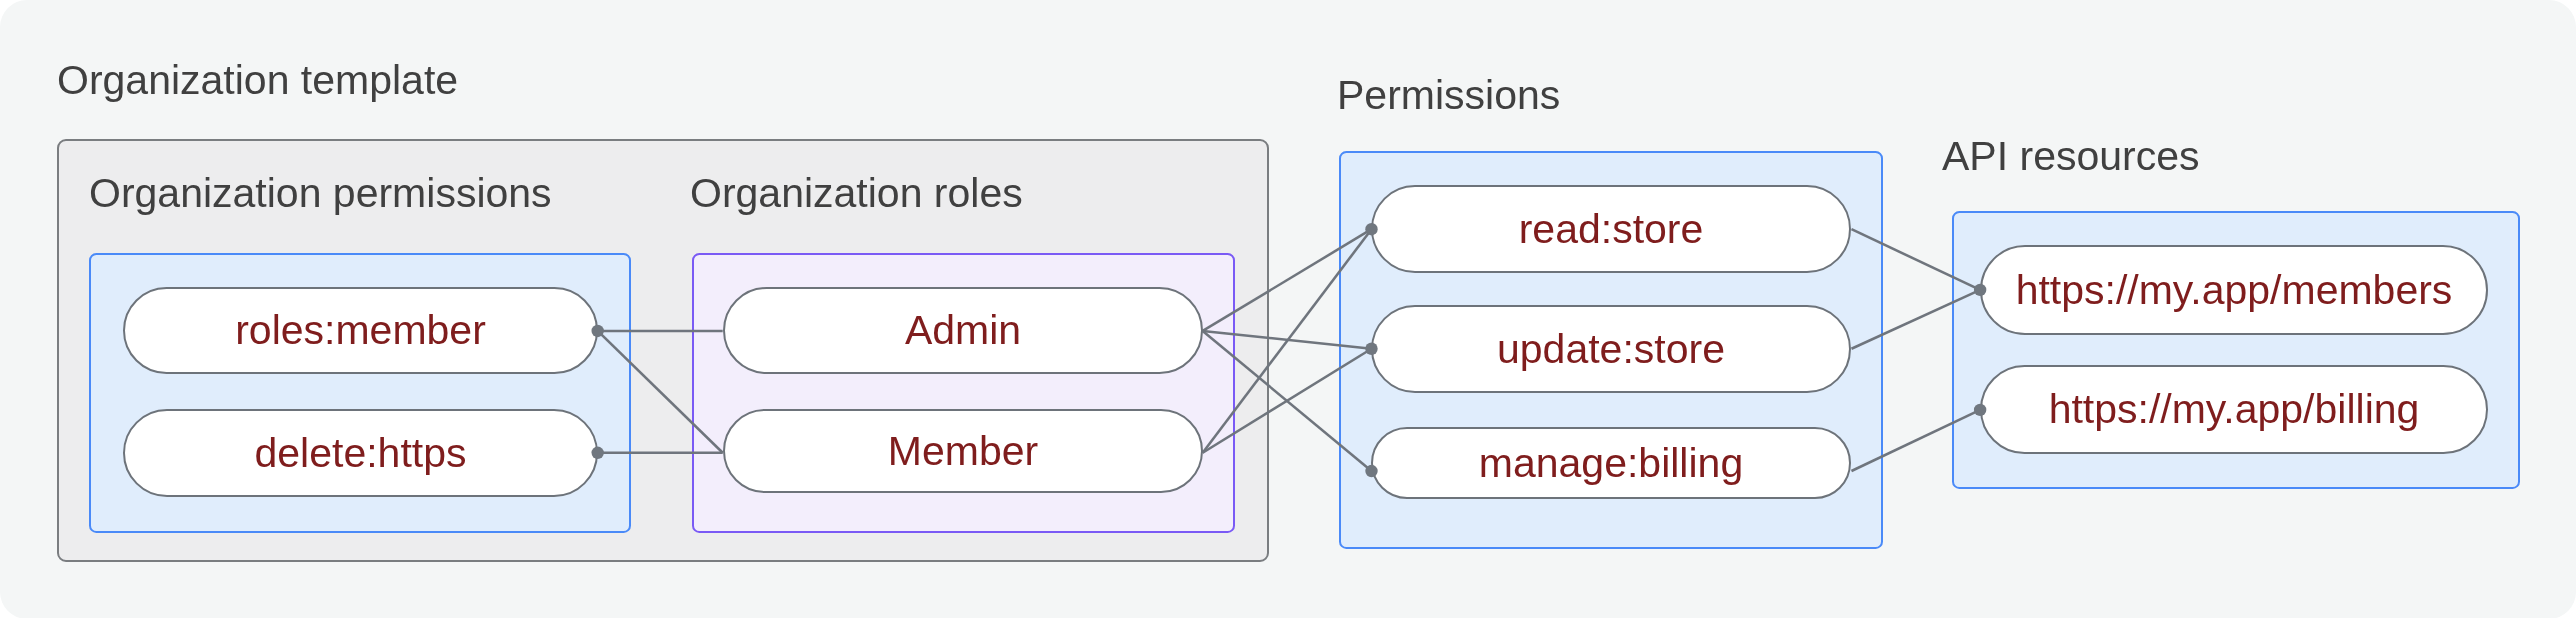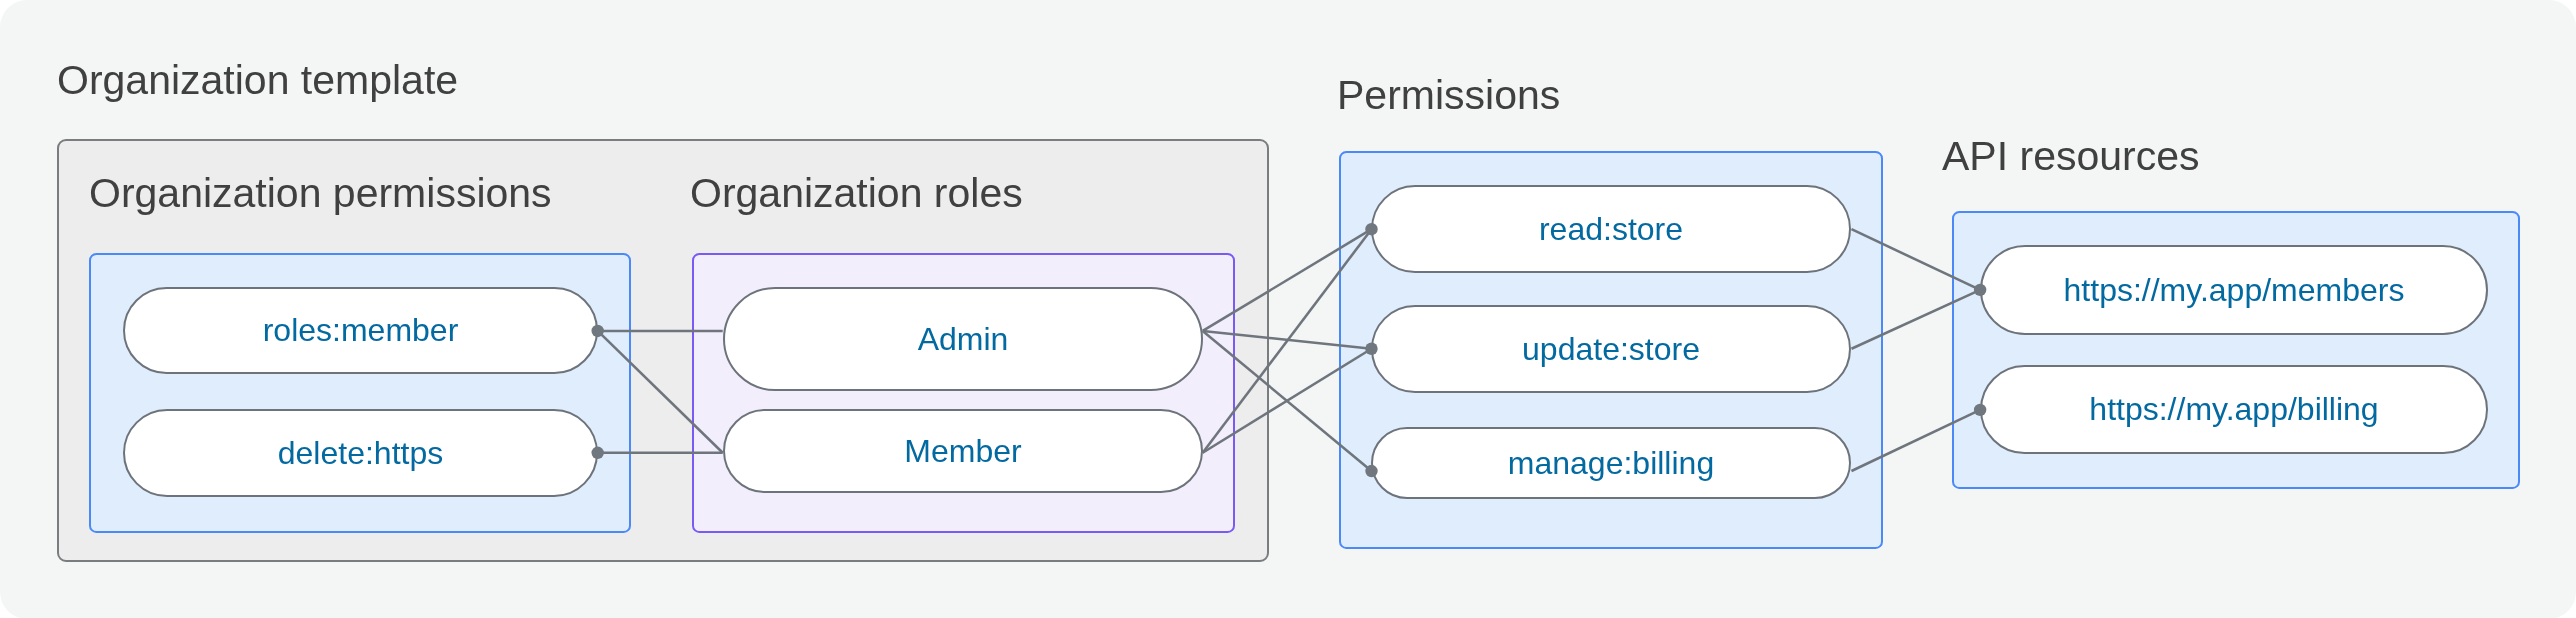--- a/index.html
+++ b/index.html
@@ -23,21 +23,21 @@
   }
   .label{
     position:absolute;
     font-size:41px;line-height:49px;font-weight:500;
     color:#404040;white-space:nowrap;
   }
   .pill{
     position:absolute;box-sizing:border-box;
     background:#ffffff;border:2.4px solid #6d737a;border-radius:912px;
     display:flex;align-items:center;justify-content:center;
-    font-size:32px;font-weight:400;color:#0369a1;white-space:nowrap;
+    font-size:41px;font-weight:400;color:#7f1d1d;white-space:nowrap;
     z-index:2;
   }
   #edge-layer{
     position:absolute;left:0;top:0;width:2576px;height:619px;
     z-index:3;pointer-events:none;
   }
   #edge-layer line{stroke:#6f757d;stroke-width:2.8px;}
   #edge-layer circle{fill:#70777f;}
 </style>
 </head>
@@ -52,21 +52,21 @@
   <div class="box blue" style="left:89px;top:253px;width:542px;height:280px;"></div>
   <div class="pill" style="left:123px;top:287px;width:475px;height:87px;">
     <span>roles:member</span>
   </div>
   <div class="pill" style="left:123px;top:409px;width:475px;height:88px;">
     <span>delete:https</span>
   </div>
 
   <div class="label" style="left:690px;top:169px;">Organization roles</div>
   <div class="box purple" style="left:692px;top:253px;width:543px;height:280px;"></div>
-  <div class="pill" style="left:723px;top:287px;width:480px;height:104px;">
+  <div class="pill" style="left:723px;top:287px;width:480px;height:87px;">
     <span>Admin</span>
   </div>
   <div class="pill" style="left:723px;top:409px;width:480px;height:84px;">
     <span>Member</span>
   </div>
 
   <div class="label" style="left:1337px;top:71px;">Permissions</div>
   <div class="box blue" style="left:1339px;top:151px;width:544px;height:398px;"></div>
   <div class="pill" style="left:1371px;top:185px;width:480px;height:88px;">
     <span>read:store</span>

